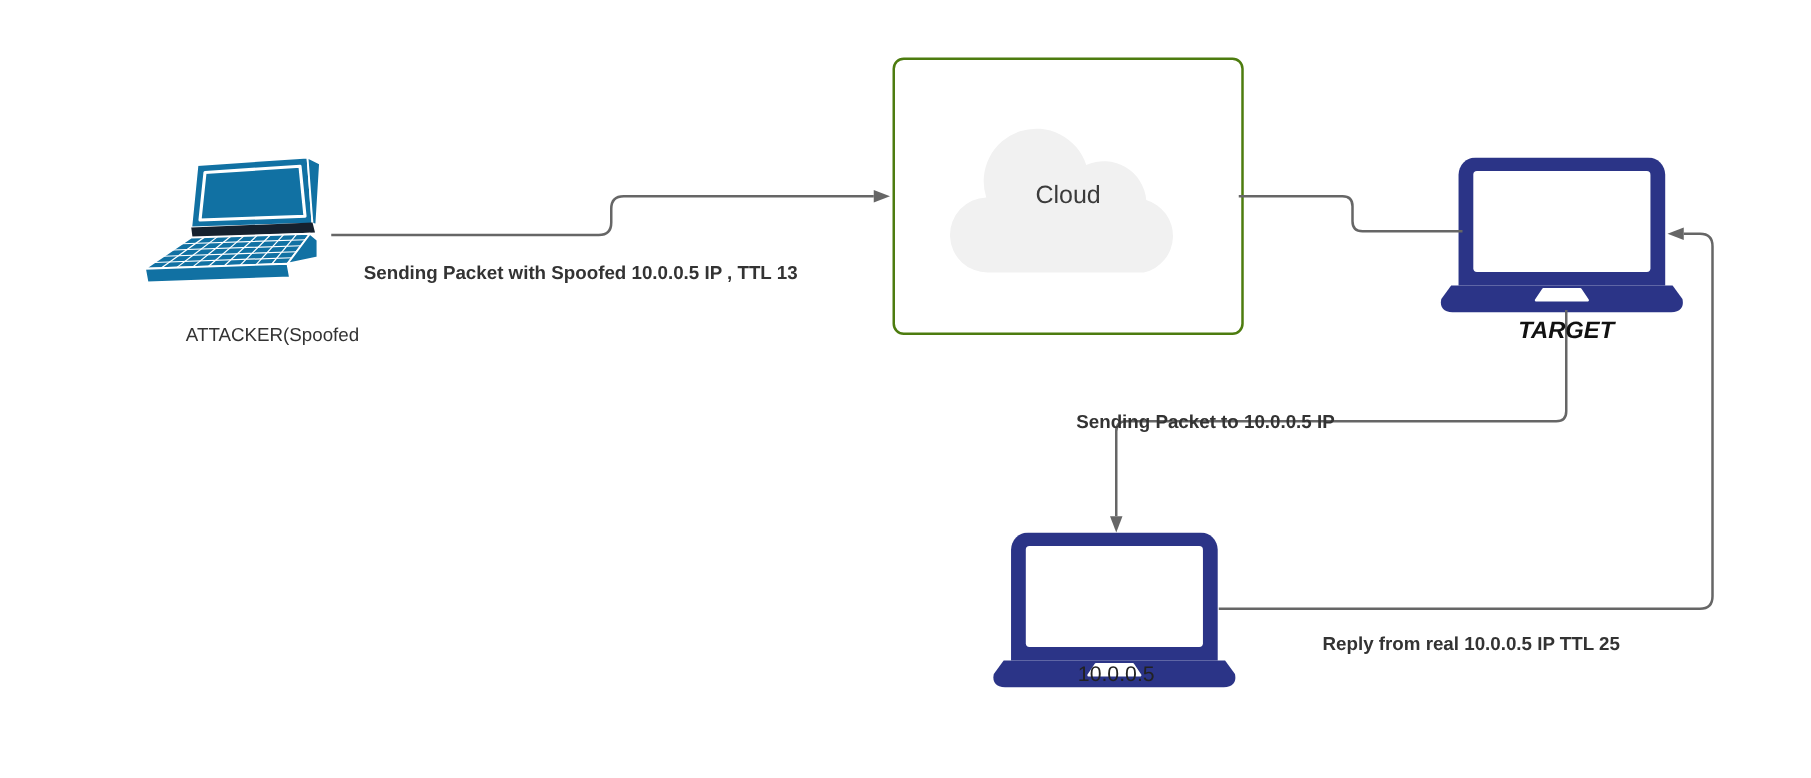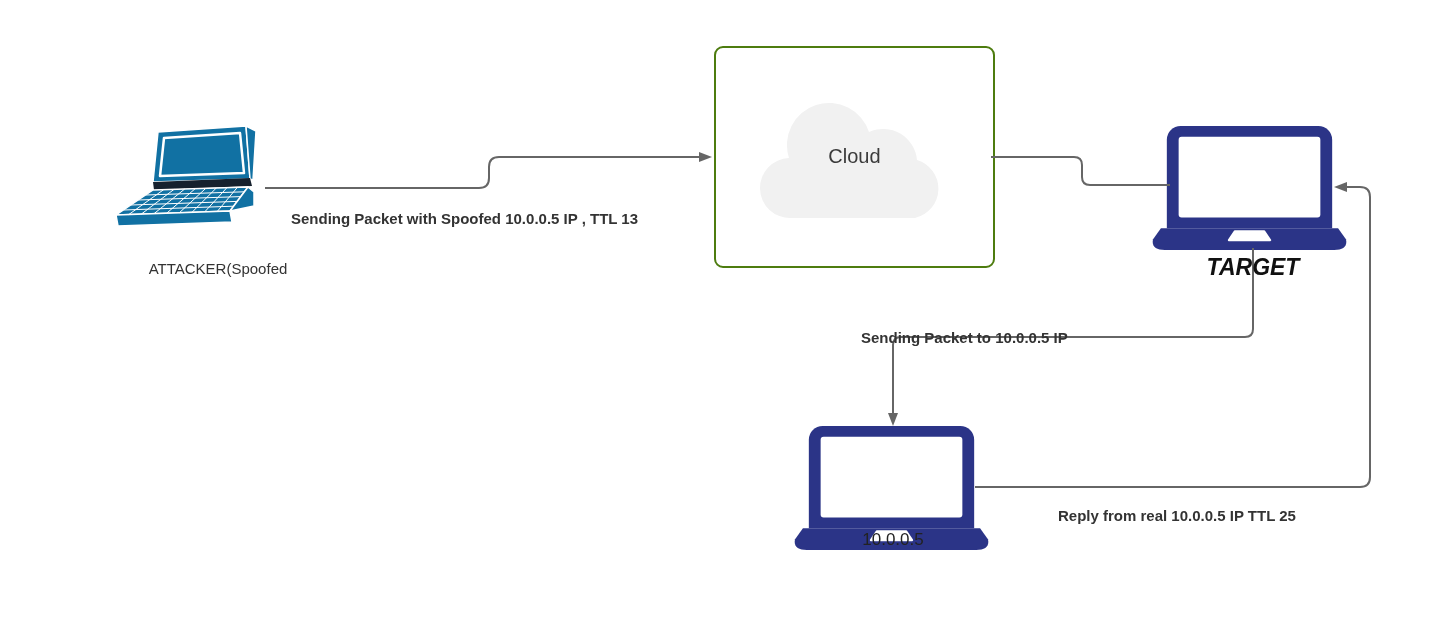--- a/index.html
+++ b/index.html
@@ -31,21 +31,21 @@
     text-align: center; font-size: 20px; color: #3b3b3b; z-index: 4;
   }
 
   
   .edge-label {
     z-index: 4; font-size: 15px; font-weight: bold; color: #333333;
     white-space: nowrap;
   }
   .node-label { z-index: 4; color: #333333; text-align: center; }
   .attacker-label { left: 86px; top: 256px; width: 264px; font-size: 15px; line-height: 26px; }
-  .target-label  { left: 1170px; top: 254px; width: 166px; font-size: 23px; font-weight: bold; font-style: italic; color: #111111; }
+  .target-label  { left: 1170px; top: 254px; width: 166px; font-size: 19px; font-weight: bold; font-style: italic; color: #111111; }
   .real-label    { left: 813px; top: 530px; width: 160px; font-size: 17px; color: #222222; }
 
   .lbl-spoofed { left: 291px;  top: 180px; margin-top: 30px; }
   .lbl-forward { left: 861px;  top: 329px; text-align: center; }
   .lbl-reply   { left: 1058px; top: 507px; }
 </style>
 </head>
 <body>
 
 <div class="canvas">

